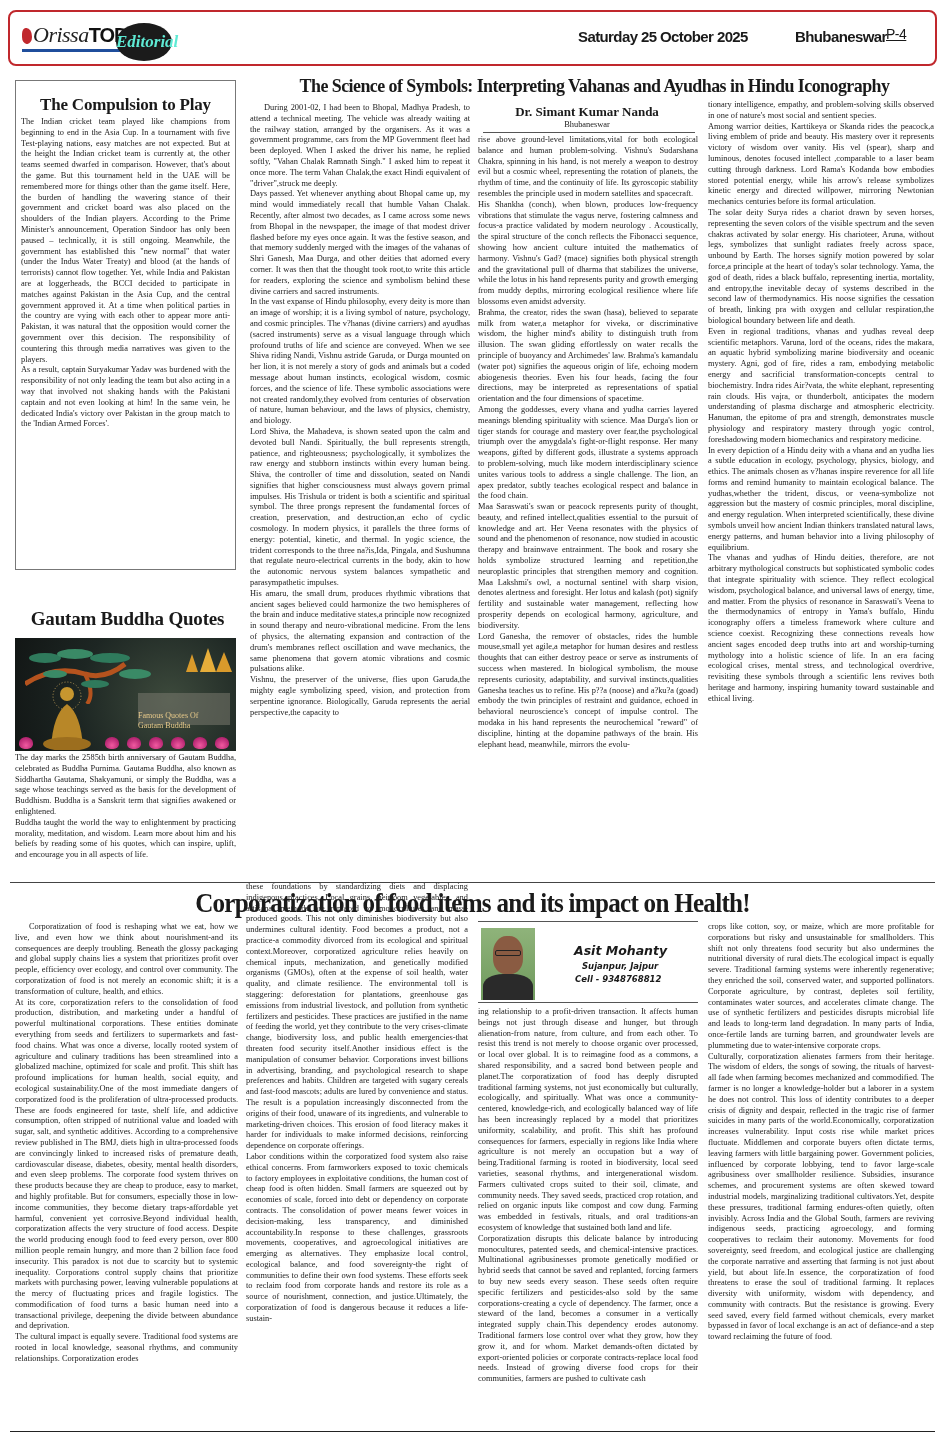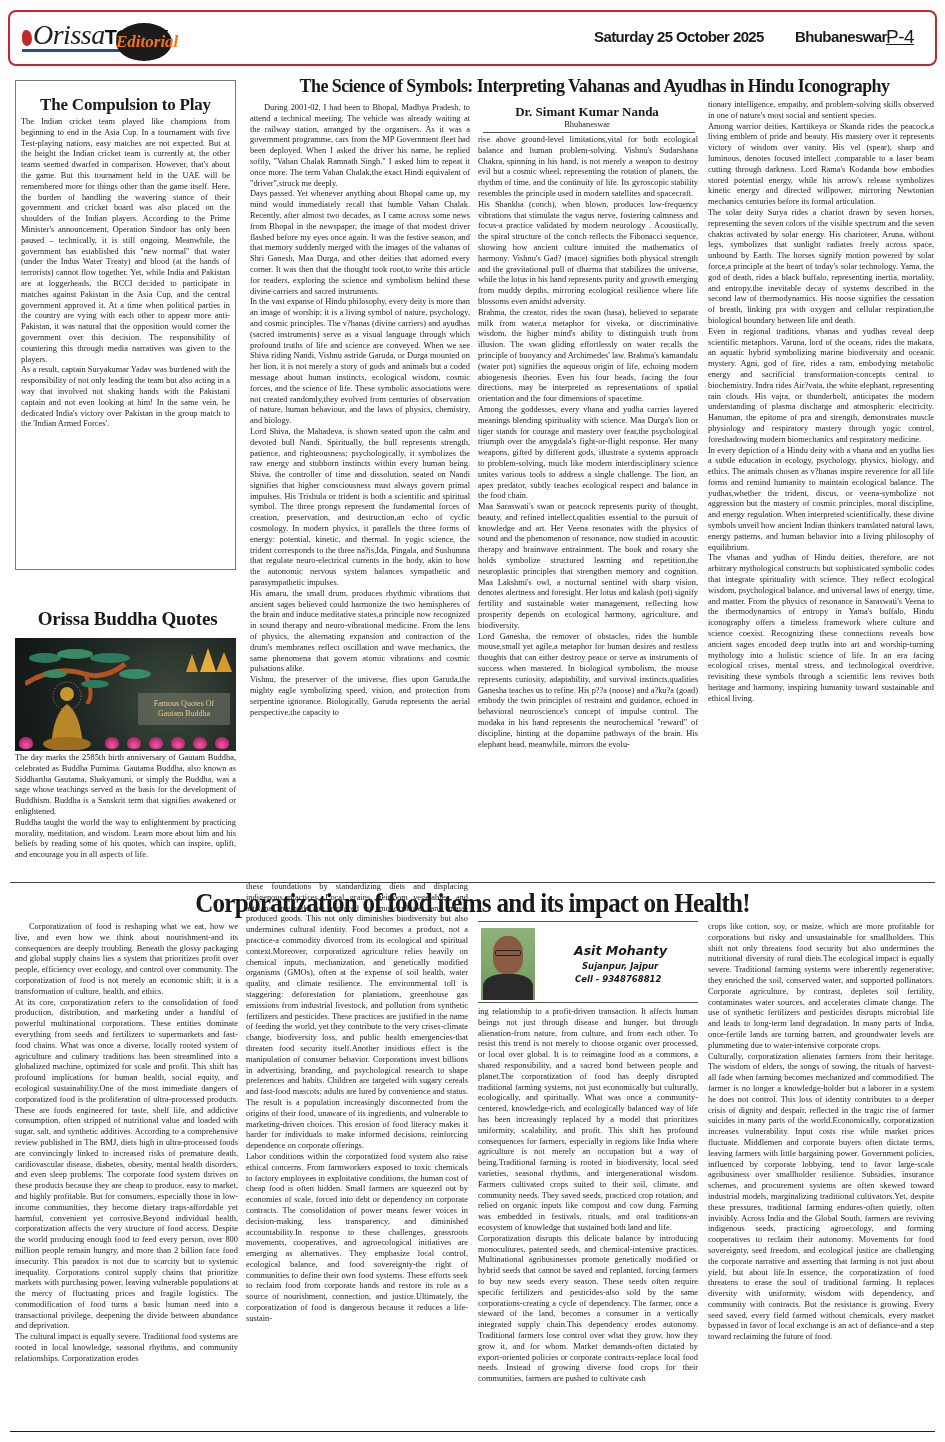--- a/index.html
+++ b/index.html
@@ -1,40 +1,40 @@
 <!DOCTYPE html>
 <html><head>
 <meta charset="utf-8">
 <style>
   * { box-sizing: border-box; margin: 0; padding: 0; }
   body { width: 945px; height: 1442px; background: #fff; font-family: "Liberation Serif", serif; color: #1a1a1a; position: relative; overflow: hidden; }
   .masthead { position: absolute; left: 8px; top: 10px; width: 929px; height: 56px; border: 2px solid #c0282d; border-radius: 8px; }
   .logo { position: absolute; left: 12px; top: 12px; font-family: "Liberation Sans", sans-serif; font-size: 20px; line-height: 22px; }
-  .logo .orissa { font-style: italic; color: #222; font-family: "Liberation Serif", serif; font-size: 28px; letter-spacing: -0.5px; }
+  .logo .orissa { font-style: italic; color: #222; font-family: "Liberation Serif", serif; font-size: 22px; letter-spacing: -0.5px; }
   .logo .today { font-weight: bold; color: #111; letter-spacing: -1px; }
   .logo .mark { display: inline-block; width: 10px; height: 16px; background: #c0282d; border-radius: 40% 60% 50% 50%; vertical-align: -2px; margin-right: 1px; }
   .logo-underline { position: absolute; left: 12px; top: 37px; width: 108px; height: 3px; background: #1f4e9c; }
   .logo-sub { position: absolute; left: 124px; top: 36px; width: 26px; height: 4px; background: #c0282d; }
   .edit-oval { position: absolute; left: 106px; top: 11px; width: 56px; height: 38px; background: #1b1b1b; border-radius: 50%; }
-  .edit-oval span { position: absolute; left: 0; right: 0; top: 9px; text-align: center; color: #f97316; font-style: italic; font-weight: bold; font-size: 17px; font-family: "Liberation Serif", serif; }
-  .dateline { position: absolute; left: 568px; top: 16px; font-family: "Liberation Sans", sans-serif; font-weight: bold; font-size: 15px; letter-spacing: -0.6px; margin-left: 16px; }
+  .edit-oval span { position: absolute; left: 0; right: 0; top: 9px; text-align: center; color: #5eead4; font-style: italic; font-weight: bold; font-size: 17px; font-family: "Liberation Serif", serif; }
+  .dateline { position: absolute; left: 568px; top: 16px; font-family: "Liberation Sans", sans-serif; font-weight: bold; font-size: 15px; letter-spacing: -0.6px; }
   .city { position: absolute; left: 838px; top: 16px; font-family: "Liberation Sans", sans-serif; font-weight: bold; font-size: 15px; letter-spacing: -0.6px; transform: translateX(-100%); left: 866px; }
   .city { left: 785px; transform: none; }
-  .pageno { position: absolute; left: 876px; top: 14px; font-family: "Liberation Sans", sans-serif; font-size: 19px; letter-spacing: -0.5px; text-decoration: underline; }
+  .pageno { position: absolute; left: 876px; top: 14px; font-family: "Liberation Sans", sans-serif; font-size: 14px; letter-spacing: -0.5px; text-decoration: underline; }
 
   .p { font-size: 8.4px; line-height: 10.8px; text-align: justify; hyphens: auto; color: #222; }
   .p p { margin: 0; }
   .p p.indent { text-indent: 14px; }
 
   .box-compulsion { position: absolute; left: 15px; top: 80px; width: 221px; height: 490px; border: 1px solid #777; padding: 14px 5px 4px 5px; }
   .box-title { font-weight: bold; font-size: 17px; text-align: center; line-height: 20px; margin-bottom: 2px; letter-spacing: -0.2px; }
   .buddha-title { position: absolute; left: 15px; top: 608px; width: 225px; text-align: center; font-size: 19px; font-weight: bold; line-height: 22px; letter-spacing: -0.2px; }
   .buddha-img { position: absolute; left: 15px; top: 638px; width: 221px; height: 113px; overflow: hidden; background: radial-gradient(circle at 70% 55%, #3d4a3c 0%, #1d2623 55%, #121615 100%); }
   .buddha-img .tree { position: absolute; left: 10px; top: 6px; width: 140px; height: 60px; }
-  .buddha-img .caption { position: absolute; right: 6px; top: 55px; width: 92px; height: 32px; background: rgba(120,120,110,0.55); color: #e7c98a; font-size: 8px; line-height: 10px; text-align: center; padding-top: 6px; font-family: "Liberation Serif", serif; }
+  .buddha-img .caption { position: absolute; right: 6px; top: 55px; width: 92px; height: 32px; background: rgba(120,120,110,0.55); color: #e7c98a; font-size: 8px; line-height: 10px; text-align: left; padding-top: 18px; font-family: "Liberation Serif", serif; }
   .buddha-img .figure { position: absolute; left: 26px; top: 40px; width: 52px; height: 72px; }
   .buddha-img .lotus { position: absolute; bottom: 2px; width: 14px; height: 12px; background: radial-gradient(circle at 50% 70%, #f05aa0 0%, #b42470 70%); border-radius: 50% 50% 40% 40%; }
   .buddha-img .temple { position: absolute; right: 4px; top: 4px; width: 50px; height: 30px; }
   .buddha-text { position: absolute; left: 15px; top: 753px; width: 221px; }
 
   .sym-title { position: absolute; left: 244px; top: 74px; width: 701px; text-align: center; font-weight: bold; font-size: 19.5px; line-height: 24px; letter-spacing: -0.6px; font-family: "Liberation Serif", serif; transform: scaleX(0.92); transform-origin: center; }
   .sym-col1 { position: absolute; left: 250px; top: 103px; width: 220px; }
   .byline { position: absolute; left: 477px; top: 104px; width: 220px; text-align: center; }
   .byline .name { font-weight: bold; font-size: 13px; line-height: 15px; }
   .byline .place { font-size: 8.4px; line-height: 11px; }
@@ -76,21 +76,21 @@
 </div>
 
 <div class="box-compulsion">
   <div class="box-title">The Compulsion to Play</div>
   <div class="p">
     <p>The Indian cricket team played like champions from beginning to end in the Asia Cup. In a tournament with five Test-playing nations, easy matches are not expected. But at the height the Indian cricket team is currently at, the other teams seemed dwarfed in comparison. However, that's about the game. But this tournament held in the UAE will be remembered more for things other than the game itself. Here, the burden of handling the wavering stance of their government and cricket board was also placed on the shoulders of the Indian players. According to the Prime Minister's announcement, Operation Sindoor has only been paused – technically, it is still ongoing. Meanwhile, the government has established this "new normal" that water (under the Indus Water Treaty) and blood (at the hands of terrorists) cannot flow together. Yet, while India and Pakistan are at loggerheads, the BCCI decided to participate in matches against Pakistan in the Asia Cup, and the central government approved it. At a time when political parties in the country are vying with each other to appear more anti-Pakistan, it was natural that the opposition would corner the government over this decision. The responsibility of countering this through media narratives was given to the players.</p>
     <p>As a result, captain Suryakumar Yadav was burdened with the responsibility of not only leading the team but also acting in a way that involved not shaking hands with the Pakistani captain and not even looking at him! In the same vein, he dedicated India's victory over Pakistan in the group match to the 'Indian Armed Forces'.</p>
   </div>
 </div>
 
-<div class="buddha-title">Orissa Buddha Quotes</div>
+<div class="buddha-title">Gautam Buddha Quotes</div>
 <div class="buddha-img">
   <svg class="tree" viewBox="0 0 140 60">
     <path d="M0 40 Q30 20 60 30 Q80 36 100 20" stroke="#b5531e" stroke-width="5" fill="none"></path>
     <path d="M60 30 Q70 50 62 60" stroke="#b5531e" stroke-width="4" fill="none"></path>
     <ellipse cx="20" cy="14" rx="16" ry="5" fill="#2f7a5c"></ellipse>
     <ellipse cx="50" cy="10" rx="18" ry="5" fill="#3a8a66"></ellipse>
     <ellipse cx="85" cy="14" rx="20" ry="5" fill="#2f7a5c"></ellipse>
     <ellipse cx="110" cy="30" rx="16" ry="5" fill="#3a8a66"></ellipse>
     <ellipse cx="70" cy="40" rx="14" ry="4" fill="#2f7a5c"></ellipse>
     <ellipse cx="30" cy="30" rx="12" ry="4" fill="#3a8a66"></ellipse>

